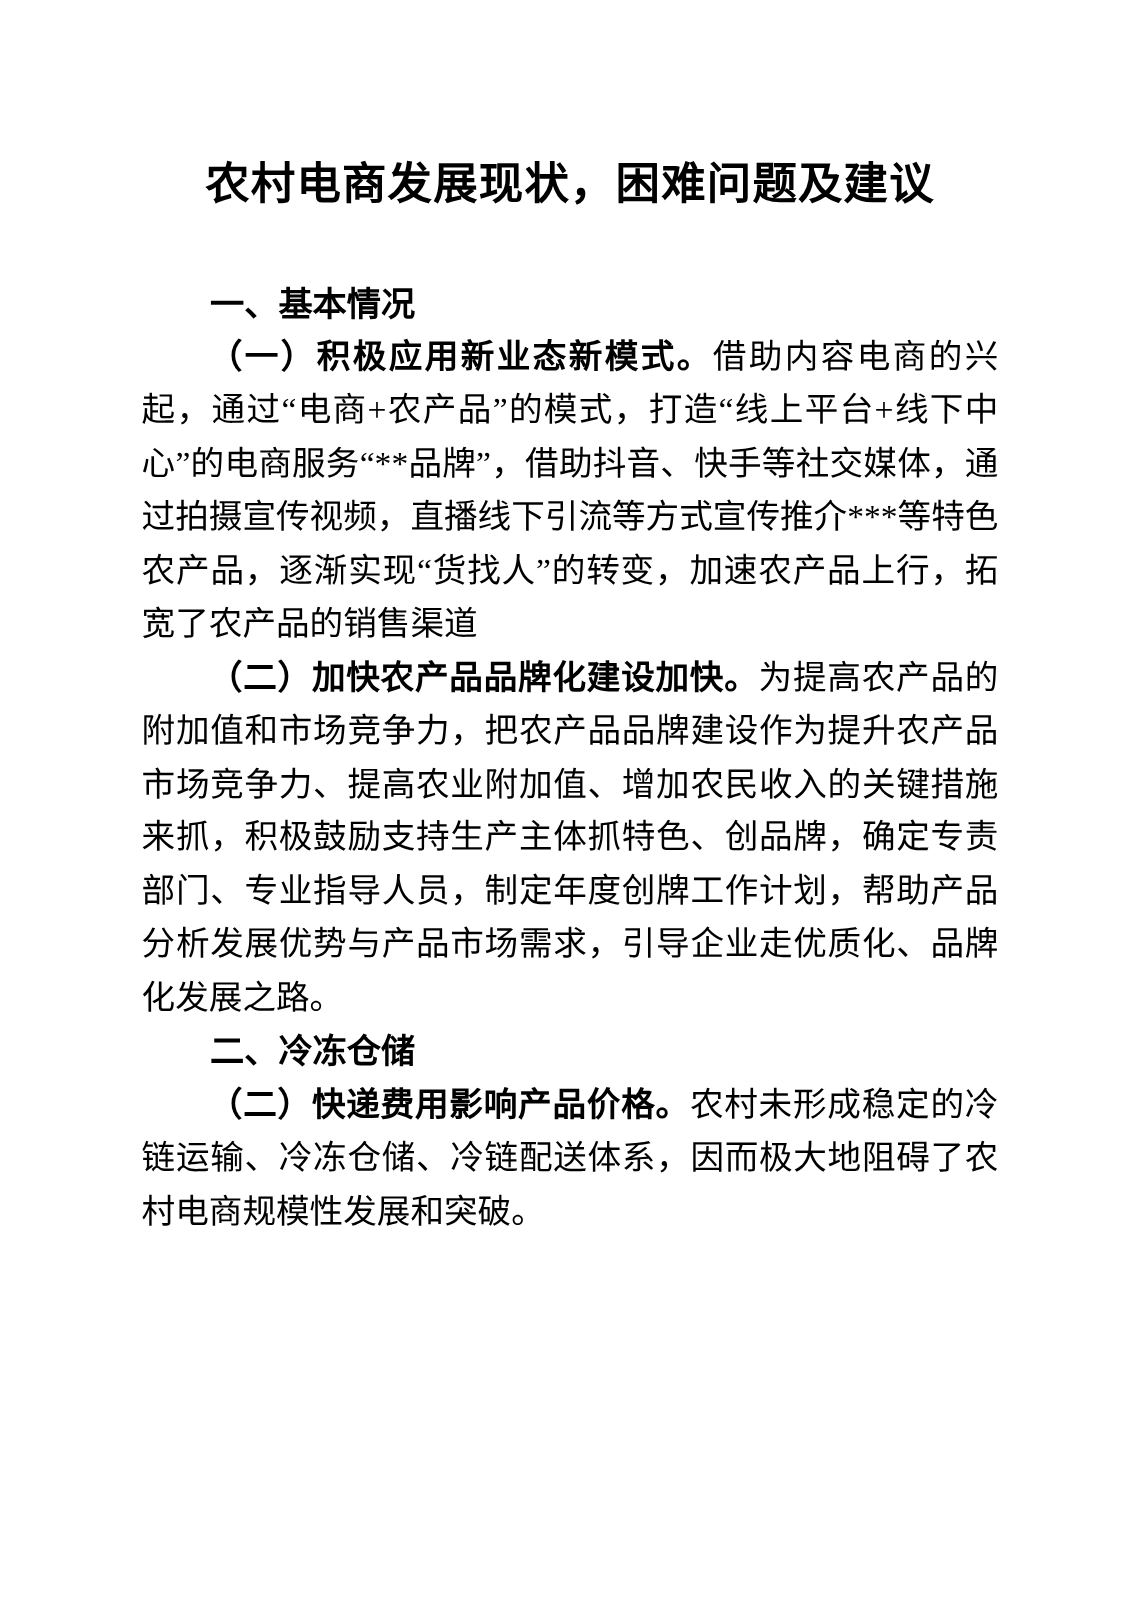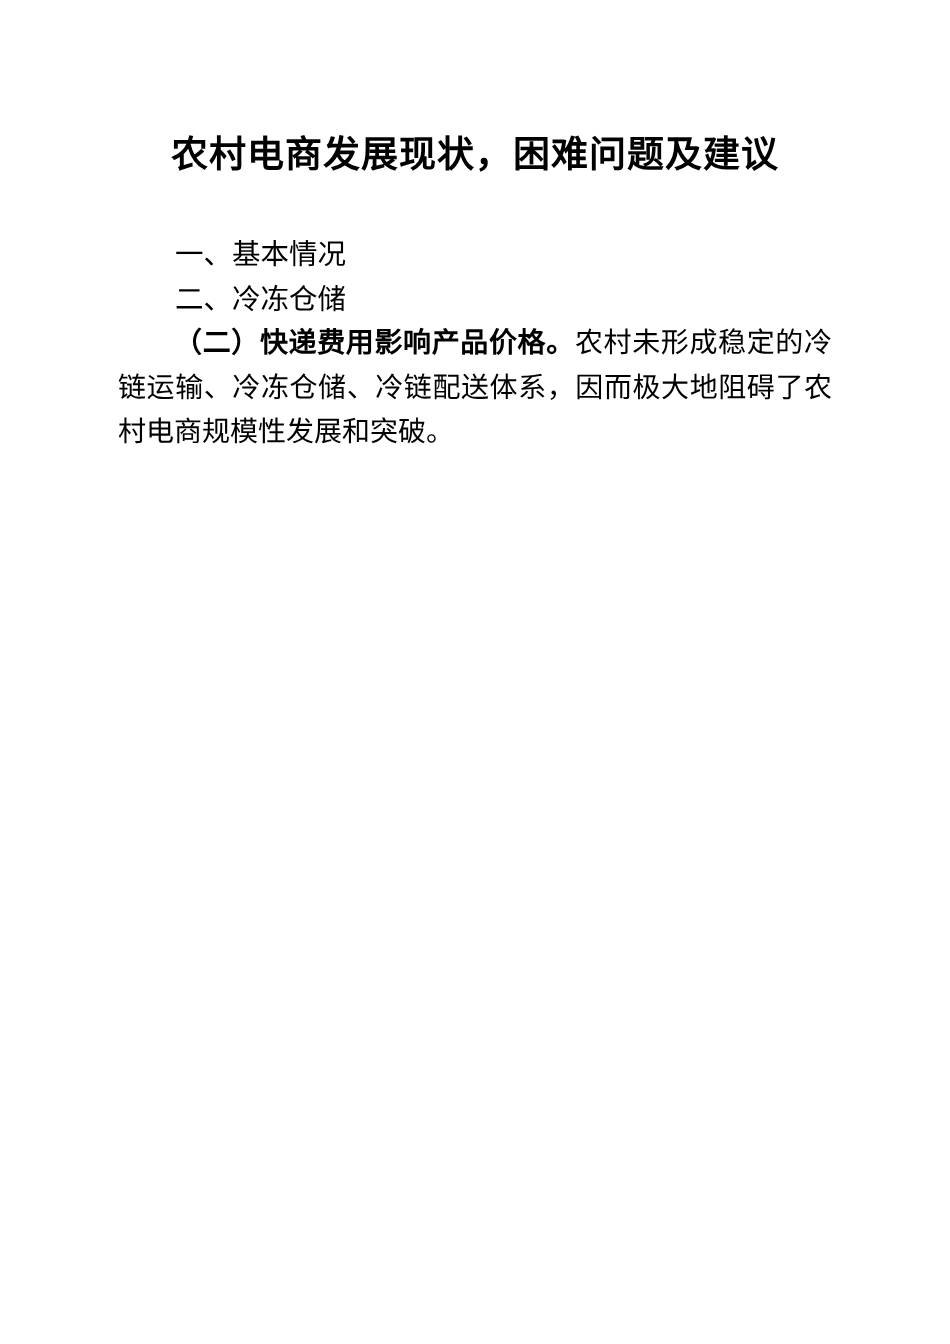--- a/index.html
+++ b/index.html
@@ -38,21 +38,21 @@
     line-height: 44.5px;
     text-align: justify;
     text-justify: inter-character;
     text-align-last: left;
   }
   .sec-heading {
     margin: 0;
     text-indent: 2em;
     font-size: 28.5px;
     line-height: 44.5px;
-    font-weight: normal;
+    font-weight: bold;
     font-family: "Liberation Sans", "DejaVu Sans", sans-serif;
     text-align: left;
   }
   .para {
     margin: 0;
     text-indent: 2em;
   }
   .para .lead {
     font-weight: 700;
   }
@@ -61,21 +61,23 @@
 <body>
 
 <div class="page">
 
   <h1 class="doc-title">农村电商发展现状，困难问题及建议</h1>
 
   <div class="doc-content">
 
     <h2 class="sec-heading">一、基本情况</h2>
 
+    <p class="para"><span class="lead">（一）积极应用新业态新模式。</span><span>借助内容电商的兴起，通过“电商+农产品”的模式，打造“线上平台+线下中心”的电商服务“**品牌”，借助抖音、快手等社交媒体，通过拍摄宣传视频，直播线下引流等方式宣传推介***等特色农产品，逐渐实现“货找人”的转变，加速农产品上行，拓宽了农产品的销售渠道</span></p>
 
+    <p class="para"><span class="lead">（二）加快农产品品牌化建设加快。</span><span>为提高农产品的附加值和市场竞争力，把农产品品牌建设作为提升农产品市场竞争力、提高农业附加值、增加农民收入的关键措施来抓，积极鼓励支持生产主体抓特色、创品牌，确定专责部门、专业指导人员，制定年度创牌工作计划，帮助产品分析发展优势与产品市场需求，引导企业走优质化、品牌化发展之路。</span></p>
 
     <h2 class="sec-heading">二、冷冻仓储</h2>
 
 
     <p class="para"><span class="lead">（二）快递费用影响产品价格。</span><span>农村未形成稳定的冷链运输、冷冻仓储、冷链配送体系，因而极大地阻碍了农村电商规模性发展和突破。</span></p>
 
   </div>
 </div>
 
 </body></html>

